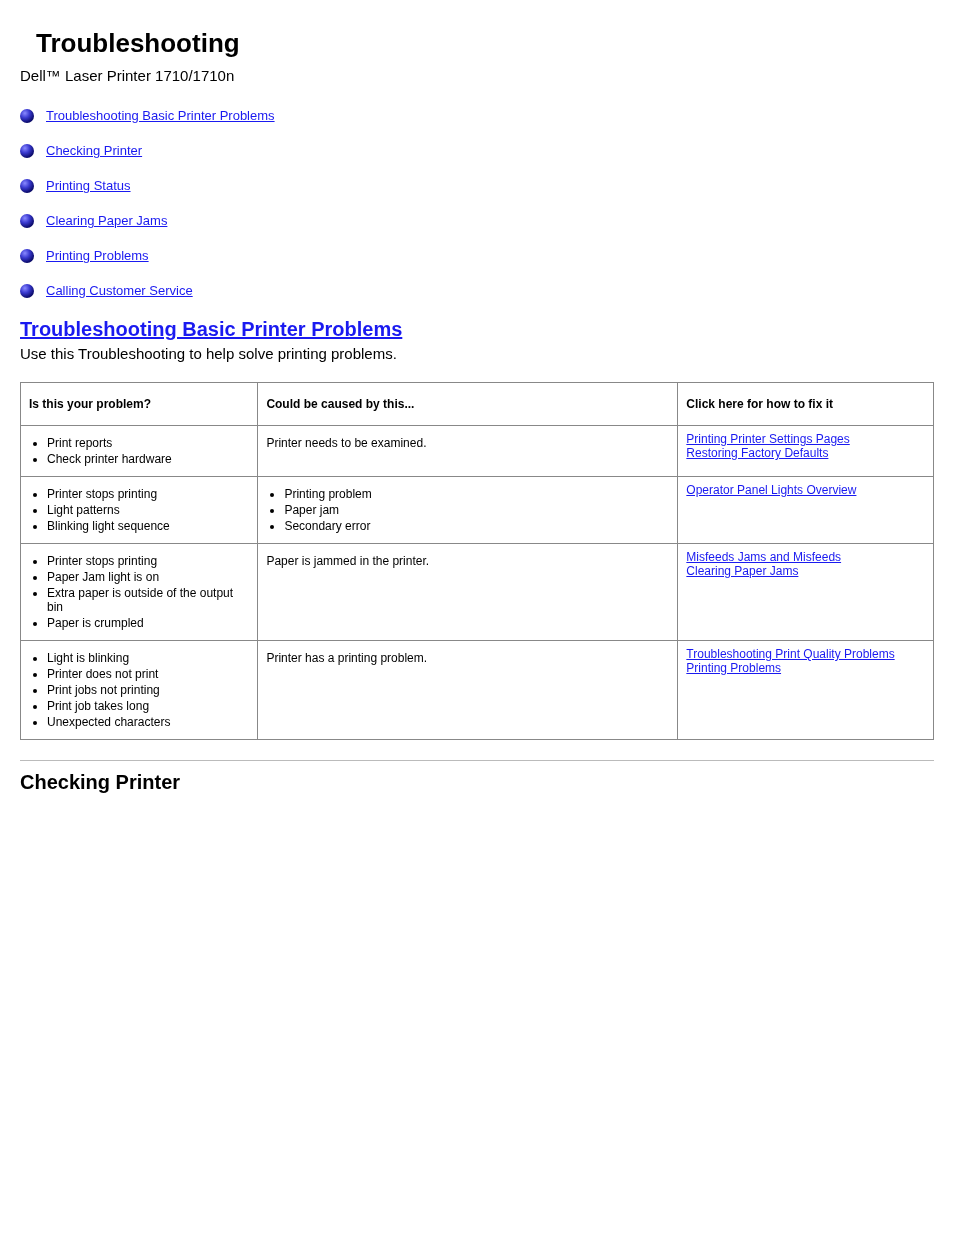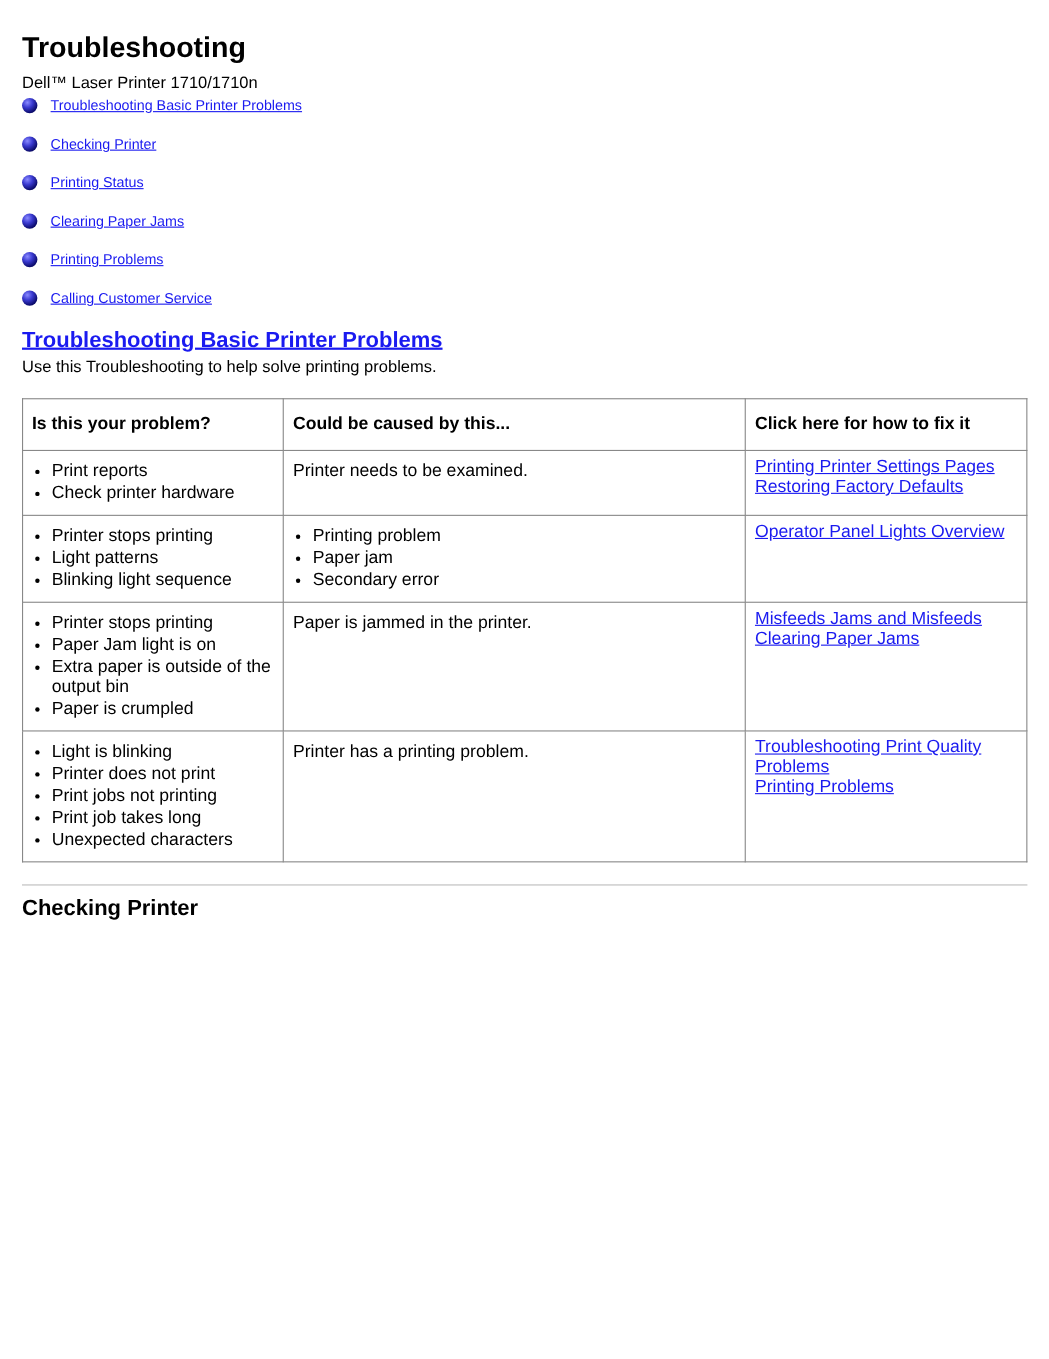--- a/index.html
+++ b/index.html
@@ -7,25 +7,25 @@
     font-size: 13px;
     color: #000;
     margin: 0;
     padding: 20px 20px 20px 20px;
     width: 914px;
     background: #fff;
   }
   h1.page-title {
     font-size: 26px;
     font-weight: bold;
-    margin: 8px 0 8px 0;
+    margin: 8px 0 8px 16px;
   }
   .subtitle {
     font-size: 15px;
-    margin: 0 0 4px 0;
+    margin: 0 0 24px 0;
   }
   .nav-list {
     list-style: none;
     padding: 0;
     margin: 0 0 18px 0;
   }
   .nav-list li {
     display: flex;
     align-items: center;
     margin-bottom: 20px;
@@ -59,21 +59,21 @@
   table.main-table {
     border-collapse: collapse;
     width: 100%;
     table-layout: fixed;
   }
   table.main-table th,
   table.main-table td {
     border: 1px solid #888;
     padding: 6px 8px;
     vertical-align: top;
-    font-size: 16px;
+    font-size: 12px;
     text-align: left;
     font-weight: normal;
   }
   table.main-table th {
     font-weight: bold;
     padding-top: 14px;
     padding-bottom: 14px;
   }
   table.main-table col.c1 { width: 26%; }
   table.main-table col.c2 { width: 46%; }

